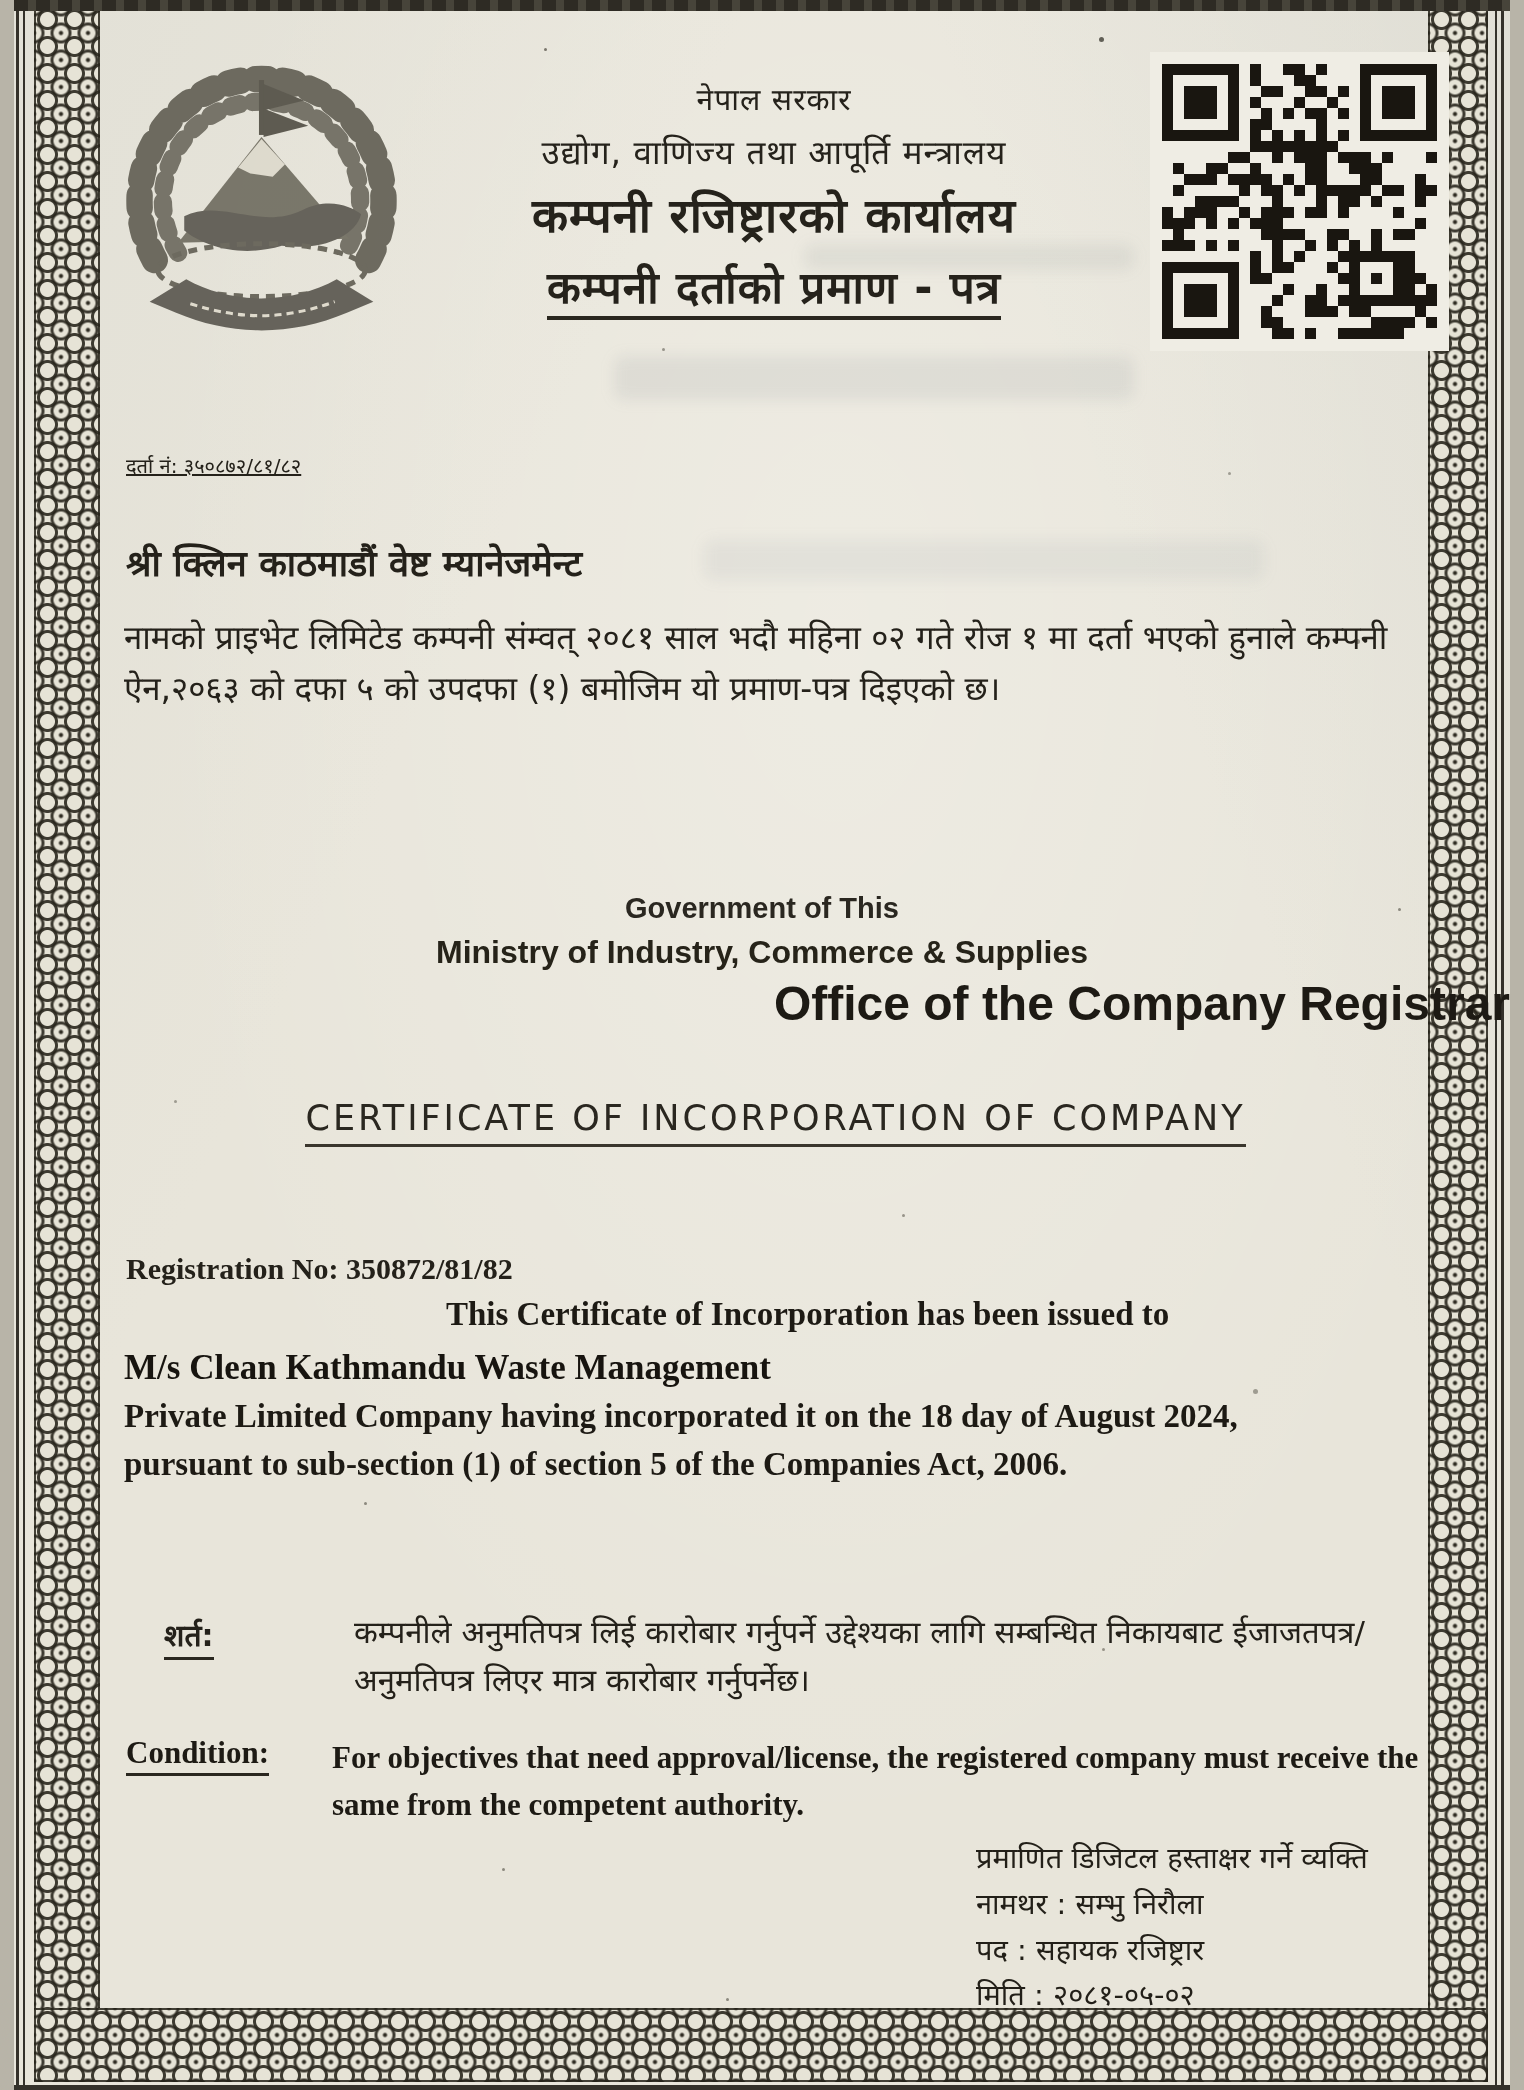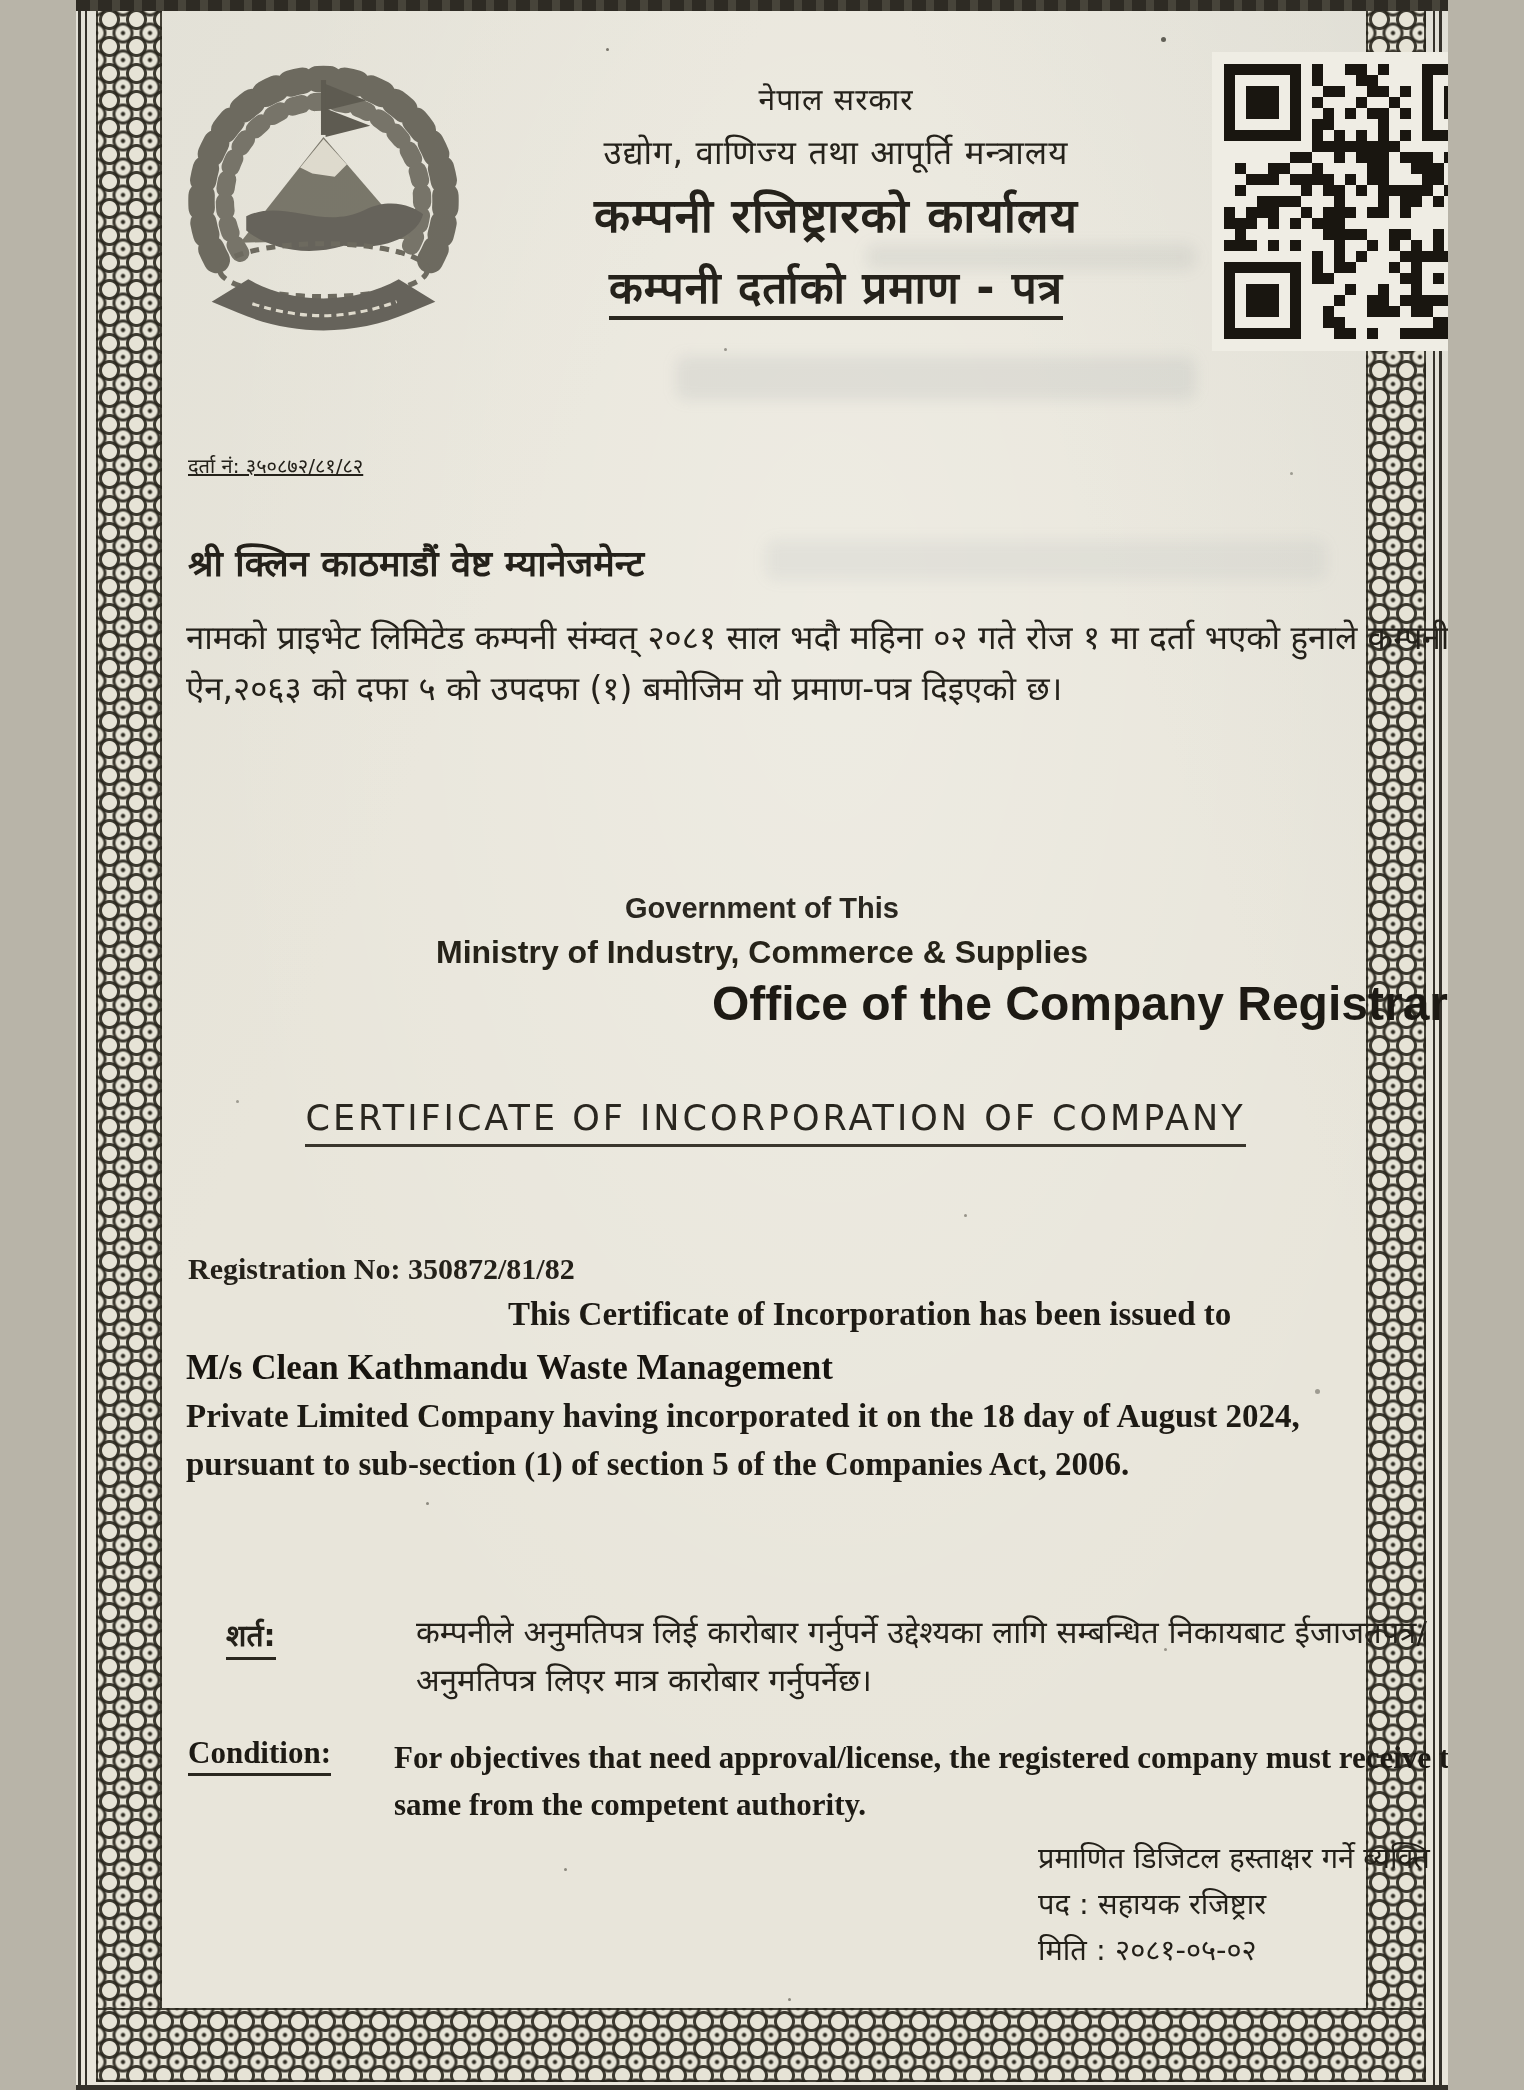--- a/index.html
+++ b/index.html
@@ -1,18 +1,18 @@
 <!DOCTYPE html>
 <html><head>
 <meta charset="utf-8">
 <style>
   html,body{margin:0;padding:0;background:#b8b4a8;}
   #page{
     position:relative;
-    width:1372px;height:2090px;
+    width:1496px;height:2090px;
     margin:0 auto;
     background:#e8e5da;
     background-image:
       linear-gradient(115deg, rgba(210,212,206,.25) 0%, rgba(0,0,0,0) 30%),
       linear-gradient(250deg, rgba(196,200,198,.22) 0%, rgba(0,0,0,0) 26%),
       radial-gradient(ellipse at 55% 30%, rgba(255,255,252,.25), rgba(0,0,0,0) 60%);
     overflow:hidden;
     font-family:"DejaVu Sans", sans-serif;
     color:#24211a;
   }
@@ -455,17 +455,18 @@
   <div class="abs body2-en en-serif">pursuant to sub-section (1) of section 5 of the Companies Act, 2006.</div>
 
   <div class="abs cond-np-label np">शर्त:</div>
   <div class="abs cond-np-text np">कम्पनीले अनुमतिपत्र लिई कारोबार गर्नुपर्ने उद्देश्यका लागि सम्बन्धित निकायबाट ईजाजतपत्र/अनुमतिपत्र लिएर मात्र कारोबार गर्नुपर्नेछ।</div>
 
   <div class="abs cond-en-label en-serif">Condition:</div>
   <div class="abs cond-en-text en-serif">For objectives that need approval/license, the registered company must receive the same from the competent authority.</div>
 
   <div class="abs sig np">
     <div>प्रमाणित डिजिटल हस्ताक्षर गर्ने व्यक्ति</div>
+    <div>नामथर : सम्भु निरौला</div>
     <div>पद : सहायक रजिष्ट्रार</div>
     <div>मिति : २०८१-०५-०२</div>
   </div>
 
 </div>
 
 </body></html>

